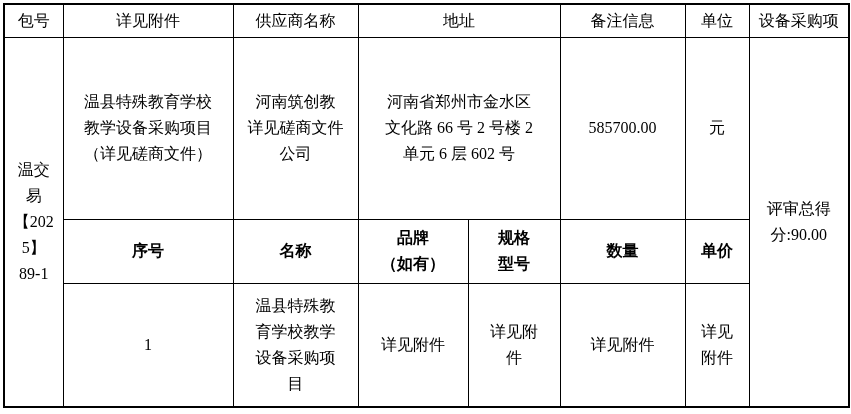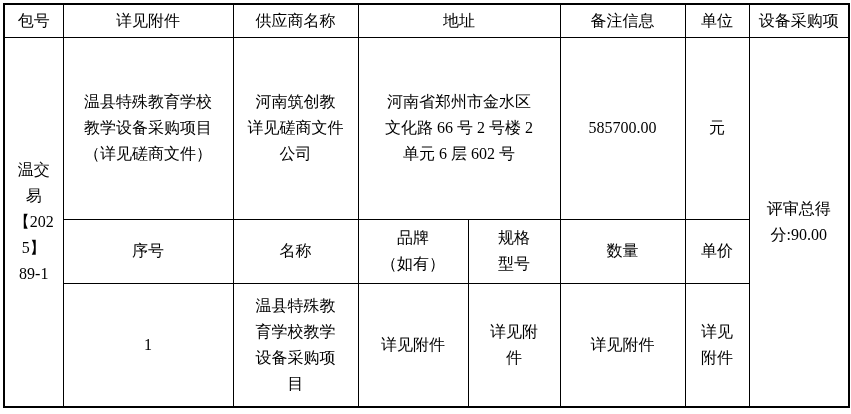--- a/index.html
+++ b/index.html
@@ -33,21 +33,21 @@
     color: #000000;
     font-size: 16px;
     line-height: 1.62;
     white-space: pre-line;
     padding: 2px 4px;
     overflow: hidden;
     word-break: break-all;
   }
   tr.r-header  { height: 33px; }
   tr.r-award   { height: 182px; }
-  tr.r-subhead { height: 64px; }
+  tr.r-subhead { height: 64px; font-weight: bold; }
   tr.r-item    { height: 124px; }
 </style>
 </head>
 <body>
 
 <div class="sheet">
   <table class="award-table">
     <colgroup>
       <col style="width:59px">
       <col style="width:170px">

